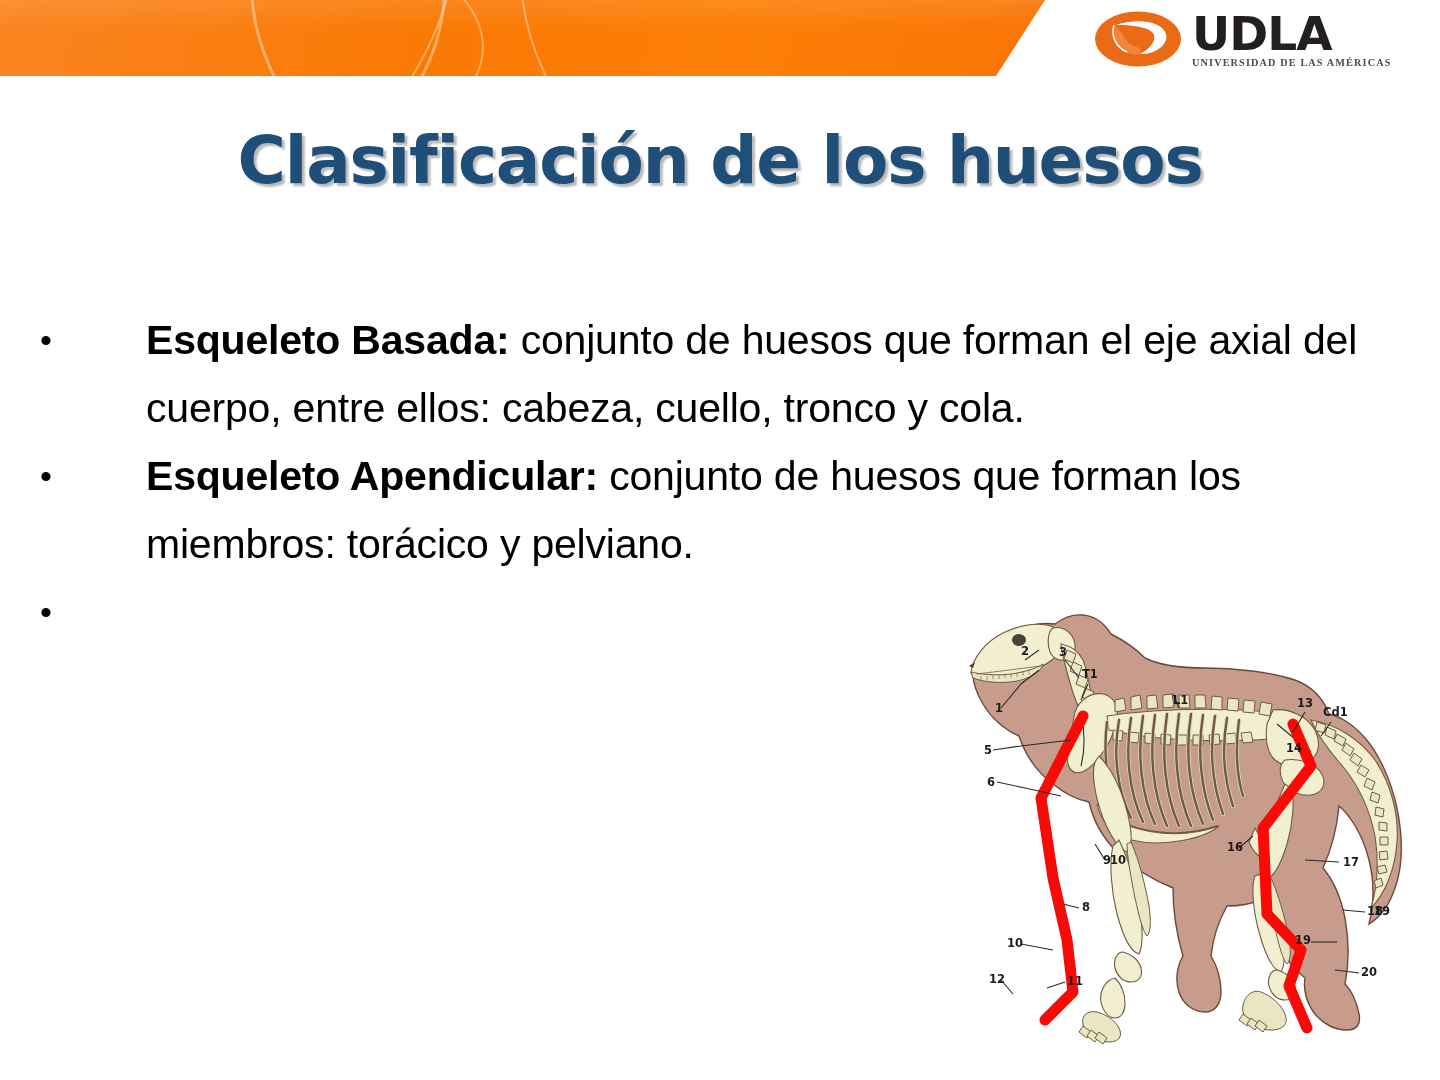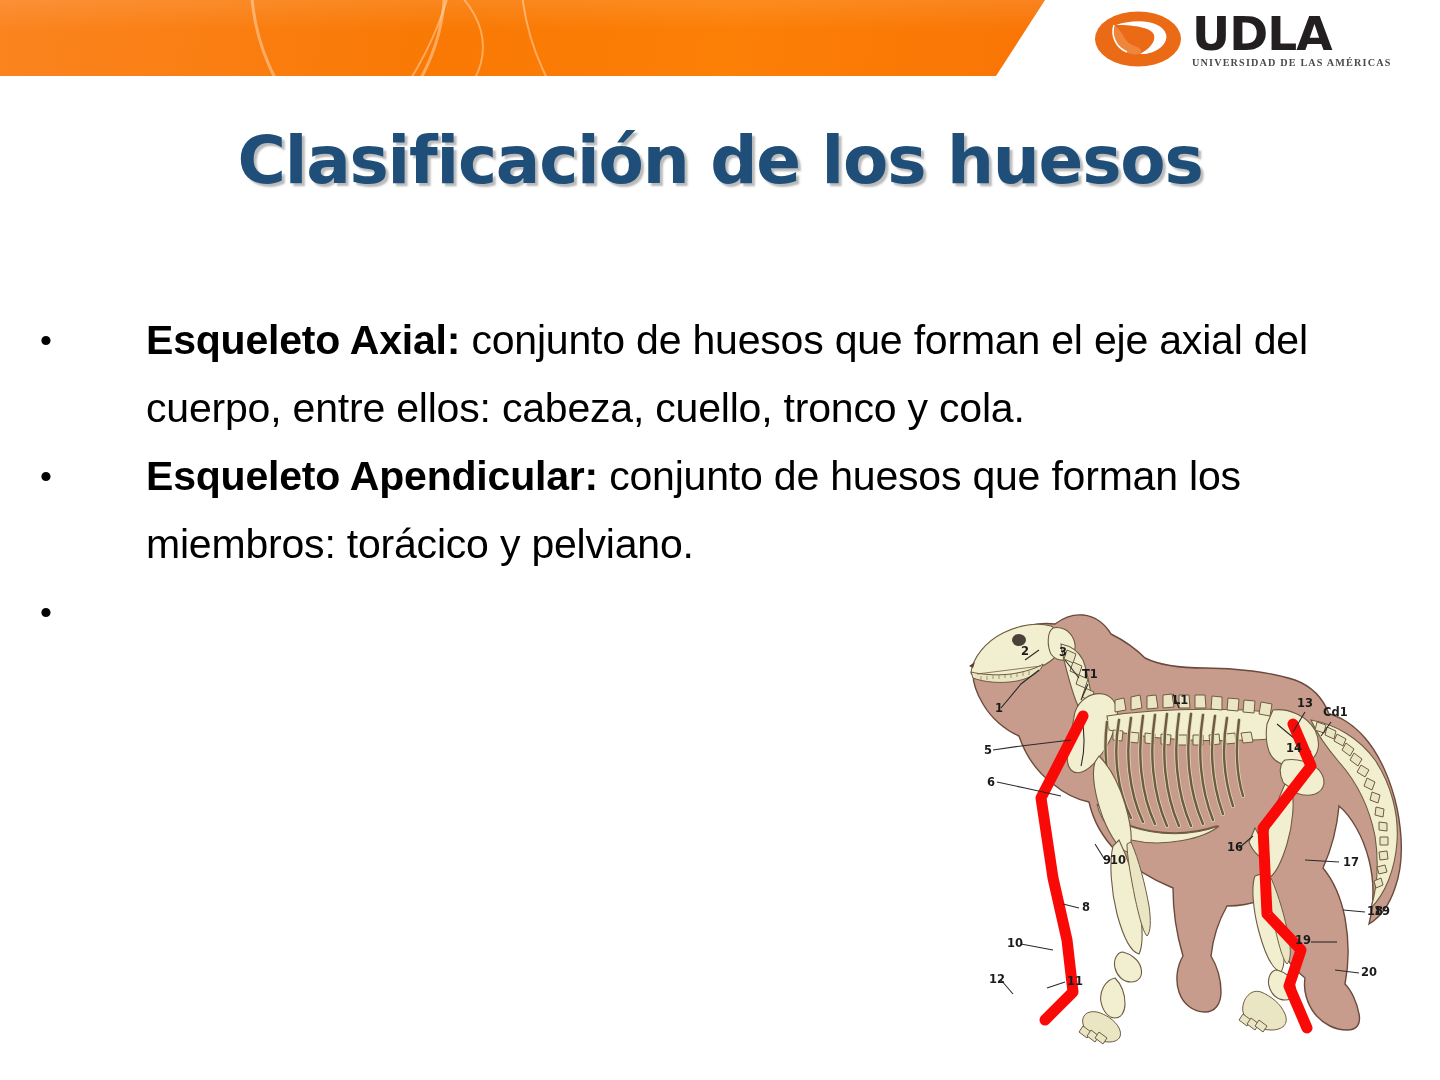--- a/index.html
+++ b/index.html
@@ -215,21 +215,21 @@
     </div>
   </div>
 </div>
 
 <div id="page-title">Clasificación de los huesos</div>
 
 <div id="bullet-list">
 
   <div class="bullet-item" id="bullet-1">
     <span class="bullet-marker">•</span>
-    <span class="bullet-text"><span class="lead">Esqueleto Axial:</span><span> conjunto de huesos que forman el eje axial del cuerpo, entre ellos: cabeza, cuello, tronco y cola.</span></span>
+    <span class="bullet-text"><span class="lead">Esqueleto Basada:</span><span> conjunto de huesos que forman el eje axial del cuerpo, entre ellos: cabeza, cuello, tronco y cola.</span></span>
   </div>
 
   <div class="bullet-item" id="bullet-2">
     <span class="bullet-marker">•</span>
     <span class="bullet-text"><span class="lead">Esqueleto Apendicular:</span><span> conjunto de huesos que forman los miembros: torácico y pelviano.</span></span>
   </div>
 
   <div class="bullet-item" id="bullet-3">
     <span class="bullet-marker">•</span>
   </div>

